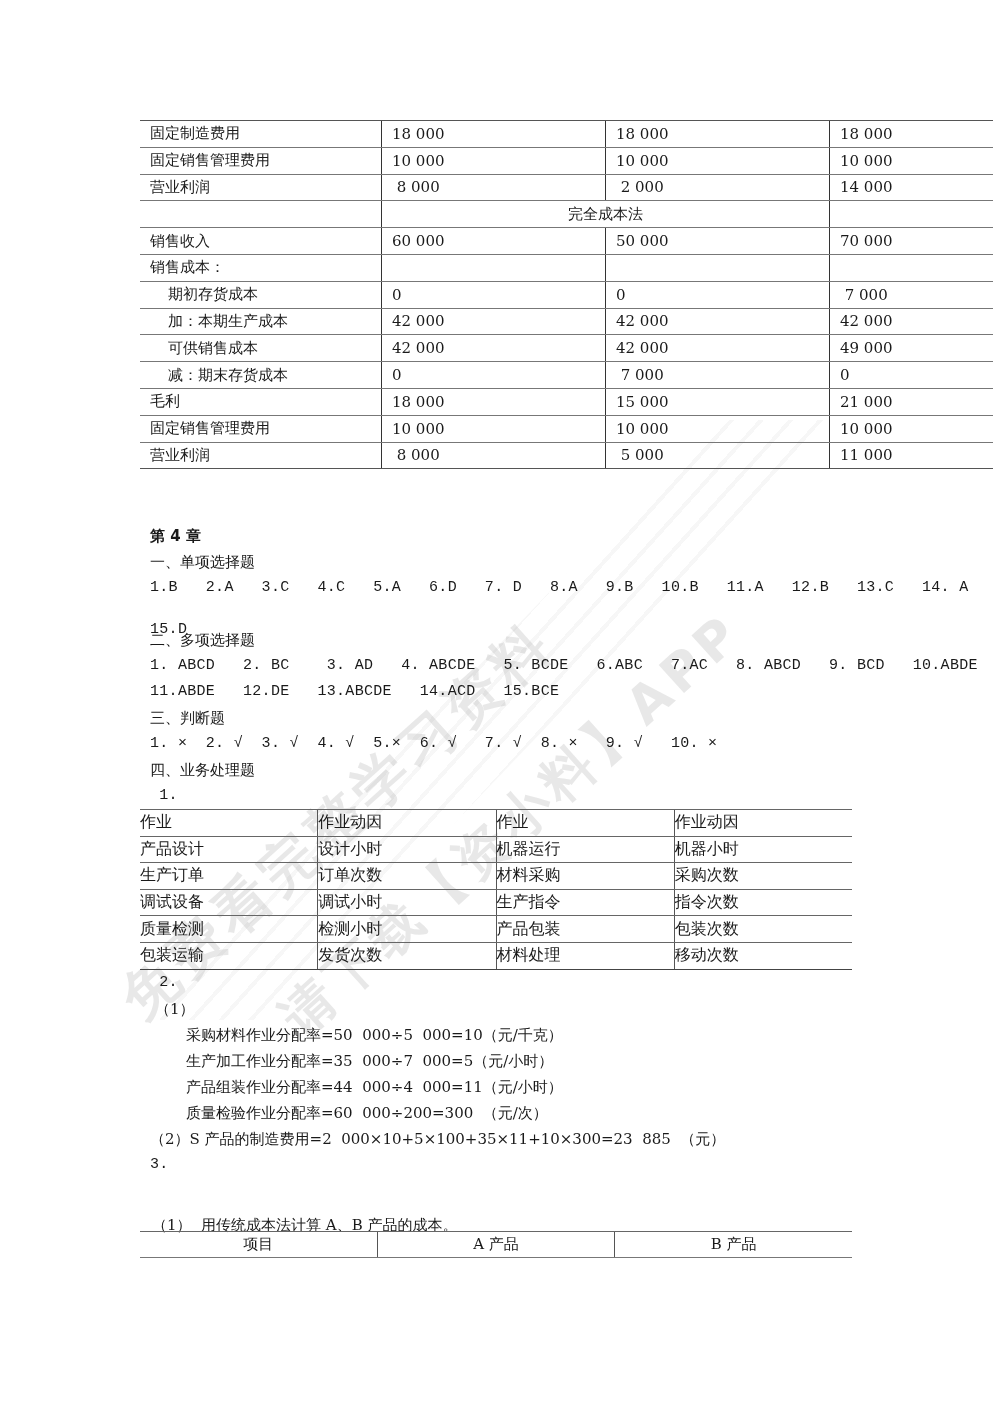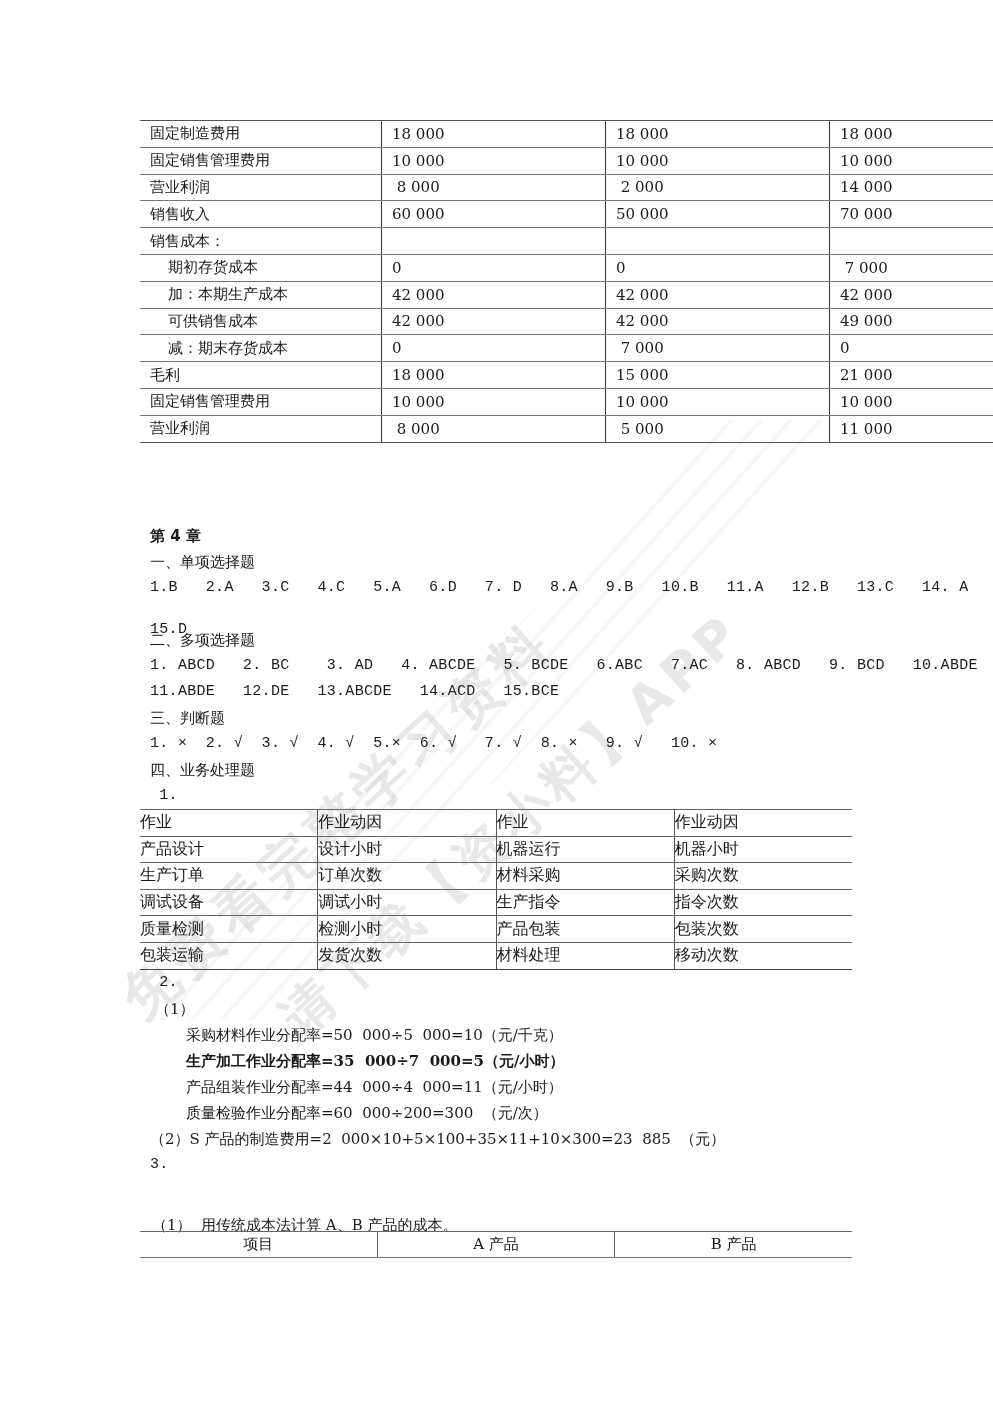--- a/index.html
+++ b/index.html
@@ -102,20 +102,25 @@
           <td class="c2">10 000</td>
           <td class="c3">10 000</td>
         </tr>
         <tr>
           <td class="c0">营业利润</td>
           <td class="c1"> 8 000</td>
           <td class="c2"> 2 000</td>
           <td class="c3">14 000</td>
         </tr>
         <tr>
+          <td class="c0"></td>
+          <td class="center" colspan="2">完全成本法</td>
+          <td></td>
+        </tr>
+        <tr>
           <td class="c0">销售收入</td>
           <td class="c1">60 000</td>
           <td class="c2">50 000</td>
           <td class="c3">70 000</td>
         </tr>
         <tr>
           <td class="c0">销售成本：</td>
           <td class="c1"></td>
           <td class="c2"></td>
           <td class="c3"></td>
@@ -218,21 +223,21 @@
           <td>发货次数</td>
           <td>材料处理</td>
           <td>移动次数</td>
         </tr>
       </tbody>
   </table>
 
   <div class="block answers" style="top:970px;"> 2.</div>
   <div class="block" style="top:996px; left:155px;">（1）</div>
   <div class="block" style="top:1022px; left:186px;">采购材料作业分配率=50  000÷5  000=10（元/千克）</div>
-  <div class="block" style="top:1048px; left:186px;font-weight:bold;">生产加工作业分配率=35  000÷7  000=5（元/小时）</div>
+  <div class="block" style="top:1048px; left:186px;">生产加工作业分配率=35  000÷7  000=5（元/小时）</div>
   <div class="block" style="top:1074px; left:186px;">产品组装作业分配率=44  000÷4  000=11（元/小时）</div>
   <div class="block" style="top:1100px; left:186px;">质量检验作业分配率=60  000÷200=300  （元/次）</div>
   <div class="block" style="top:1126px; left:150px;">（2）S 产品的制造费用=2  000×10+5×100+35×11+10×300=23  885  （元）</div>
   <div class="block answers" style="top:1152px;">3.</div>
   <div class="block" style="top:1192px; left:152px;margin-top:20px;">（1）  用传统成本法计算 A、B 产品的成本。</div>
 
   <table class="t3">
     <tbody>
       <tr>
         <td style="width:237px;">项目</td>

